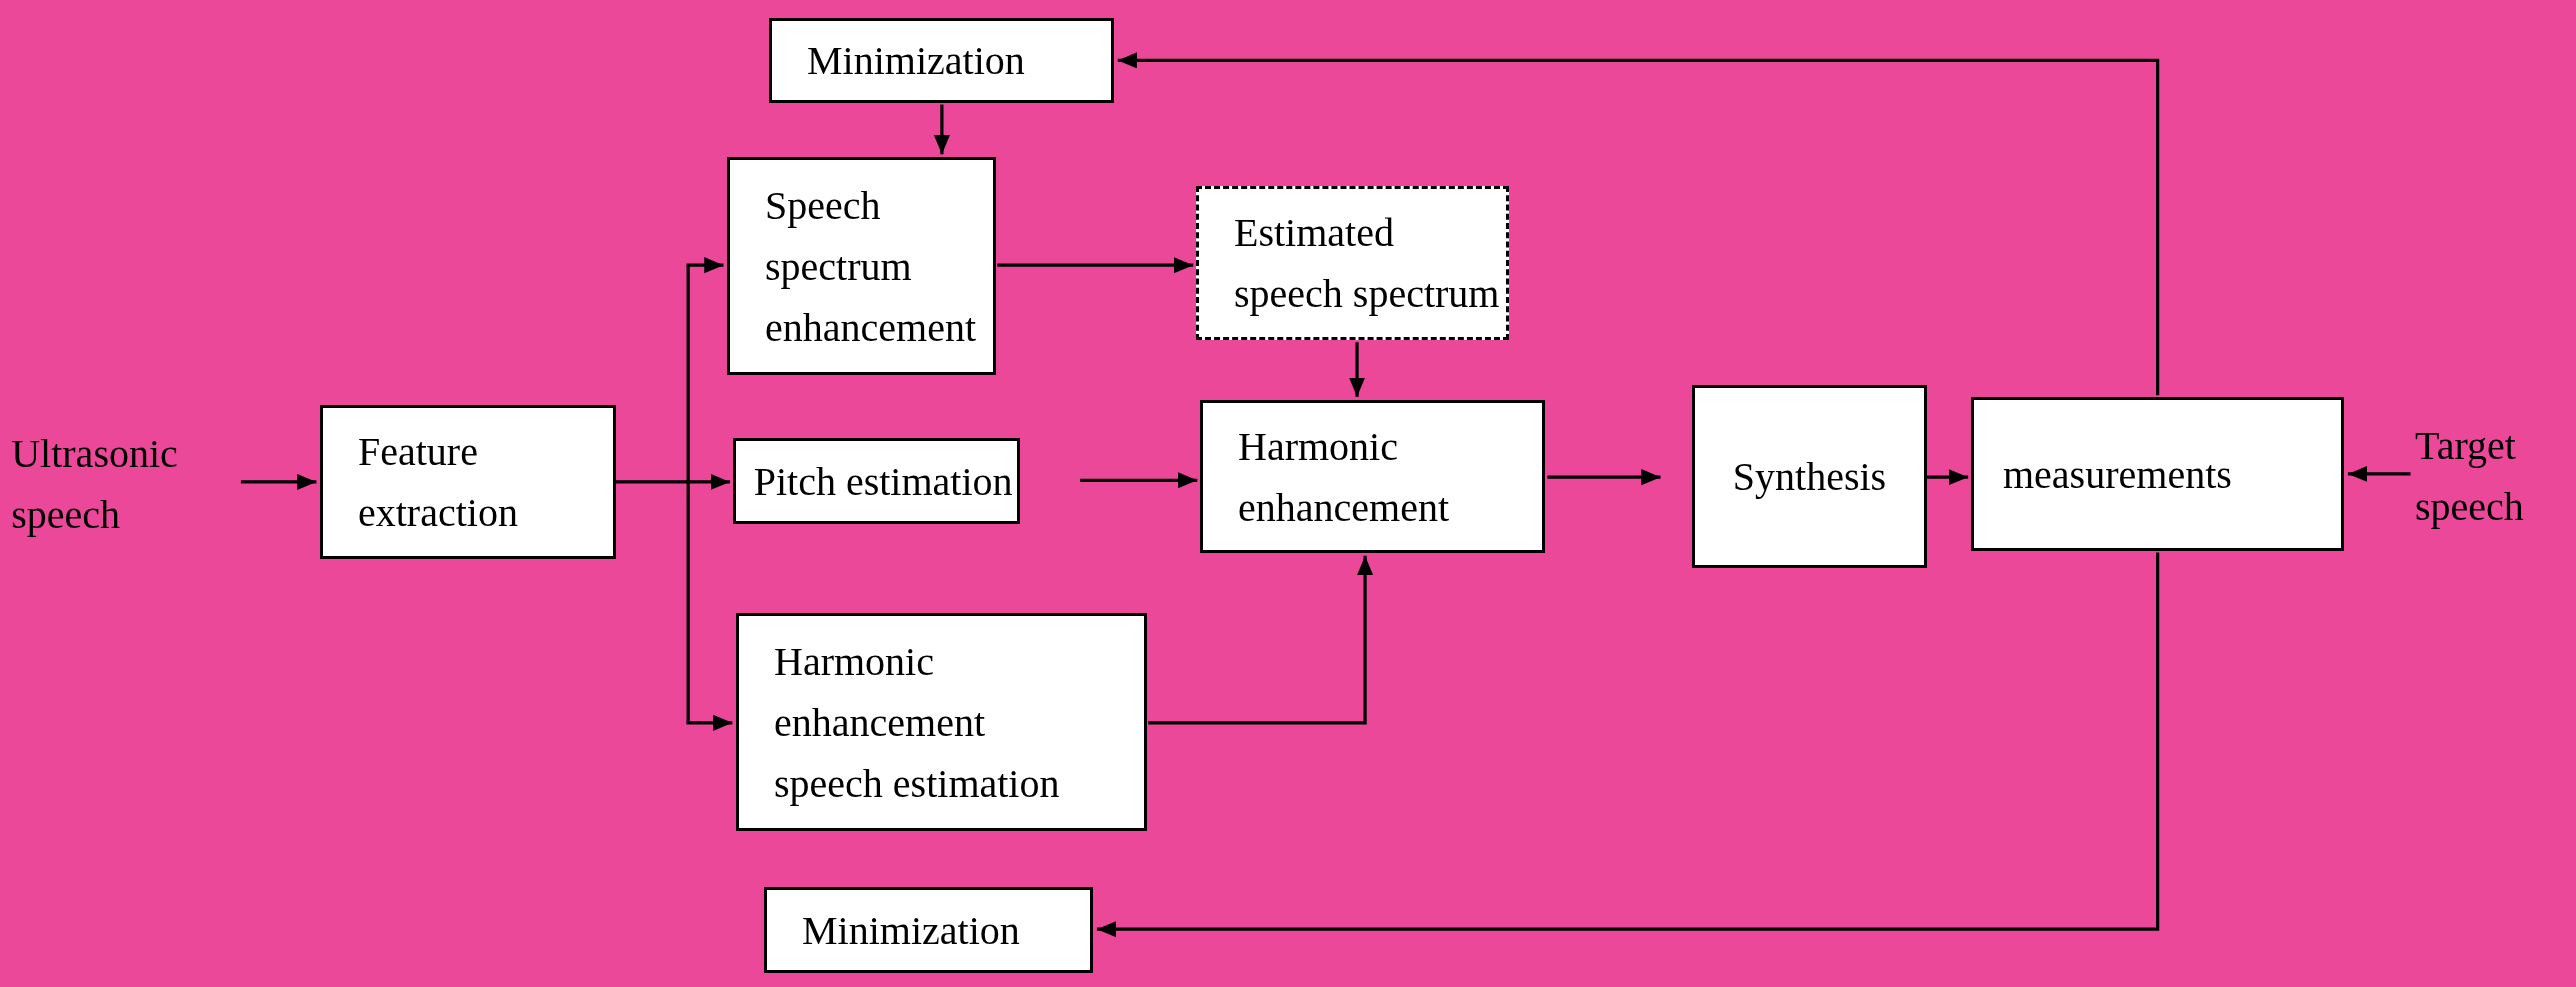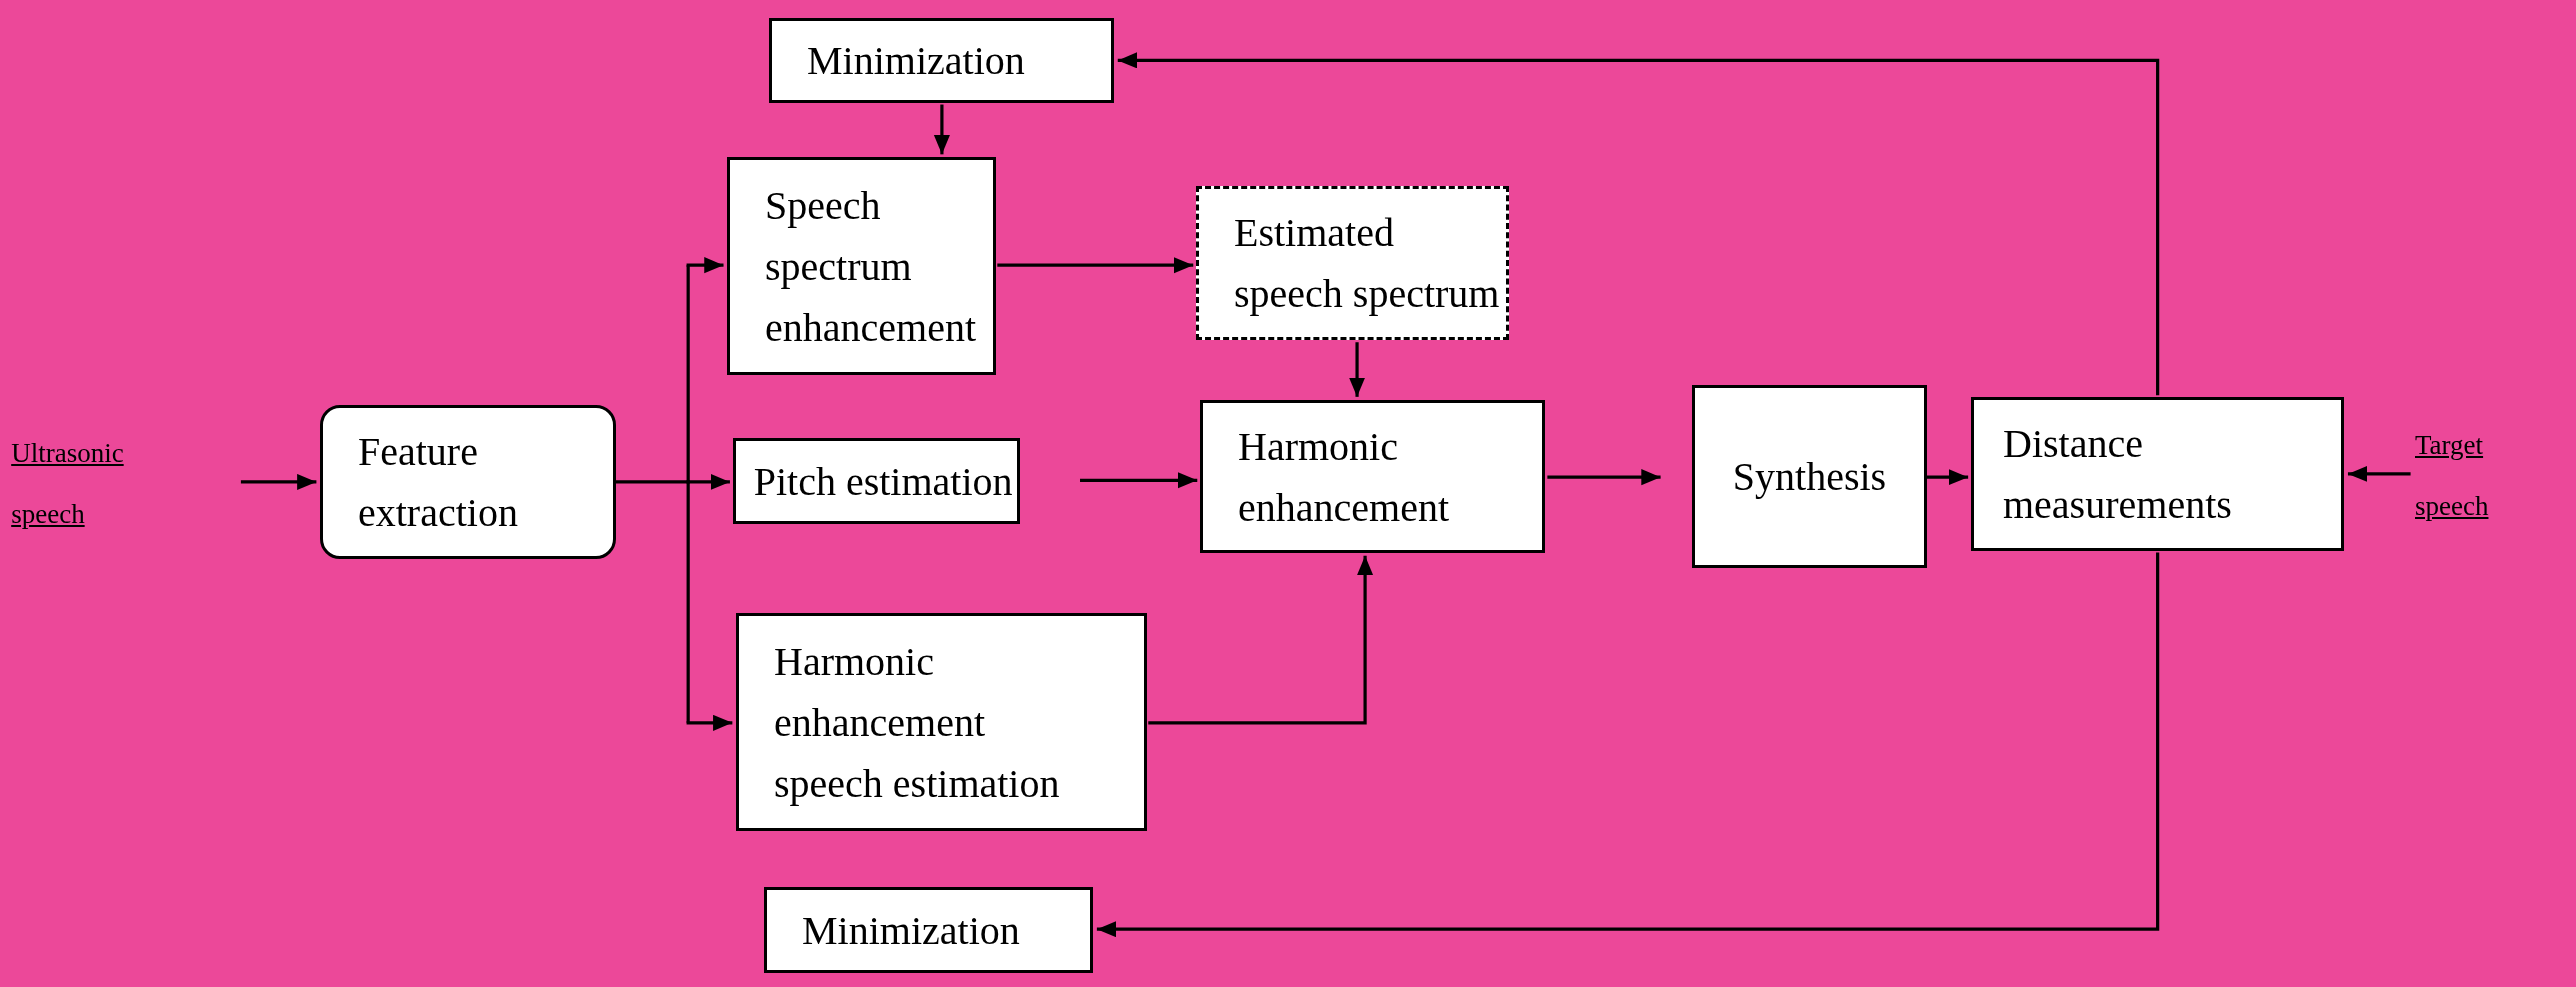--- a/index.html
+++ b/index.html
@@ -36,30 +36,29 @@
     justify-content: center;
     font-size: 40px;
     line-height: 61px;
     padding-left: 35px;
     white-space: nowrap;
   }
   .node.dashed { border-style: dashed; }
   .node.centered { padding-left: 0; text-align: center; }
   .io-label {
     position: absolute;
-    font-size: 27px;
+    font-size: 40px;
     line-height: 61px;
     white-space: nowrap;
-    text-decoration: underline;
   }
   
   #n-min-top   { left: 769px;  top: 17.7px;   width: 345px; height: 85px; }
   #n-speech    { left: 727px;  top: 157px;  width: 269px; height: 218px; }
   #n-estimated { left: 1196px; top: 186px;  width: 313px; height: 154px; }
-  #n-feature   { left: 320px;  top: 405px;  width: 296px; height: 154px; border-radius: 20px; }
+  #n-feature   { left: 320px;  top: 405px;  width: 296px; height: 154px; }
   #n-pitch     { left: 733px;  top: 438px;  width: 287px; height: 86px; padding-left: 17.7px; }
   #n-harmonic  { left: 1200px; top: 400px;  width: 345px; height: 153px; }
   #n-synthesis { left: 1664px; top: 385px;  width: 235px; height: 183px; margin-left: 28px; }
   #n-distance  { left: 1971px; top: 397px;  width: 373px; height: 154px; padding-left: 29px; }
   #n-filter    { left: 736px;  top: 613px;  width: 411px; height: 218px; }
   #n-min-bot   { left: 764px;  top: 887px; width: 329px; height: 86px; }
   #lbl-input   { left: 11.2px;   top: 423px; }
   #lbl-output  { left: 2415px; top: 415px; }
 </style>
 </head>
@@ -119,21 +118,20 @@
   <div class="node" id="n-harmonic">
     <span>Harmonic</span>
     <span>enhancement</span>
   </div>
 
   <div class="node centered" id="n-synthesis">
     <span>Synthesis</span>
   </div>
 
   <div class="node" id="n-distance">
-    <span>Distance</span>
     <span>measurements</span>
   </div>
 
   <div class="node" id="n-filter">
     <span>Harmonic</span>
     <span>enhancement</span>
     <span>speech estimation</span>
   </div>
 
   <div class="node" id="n-min-bot">

